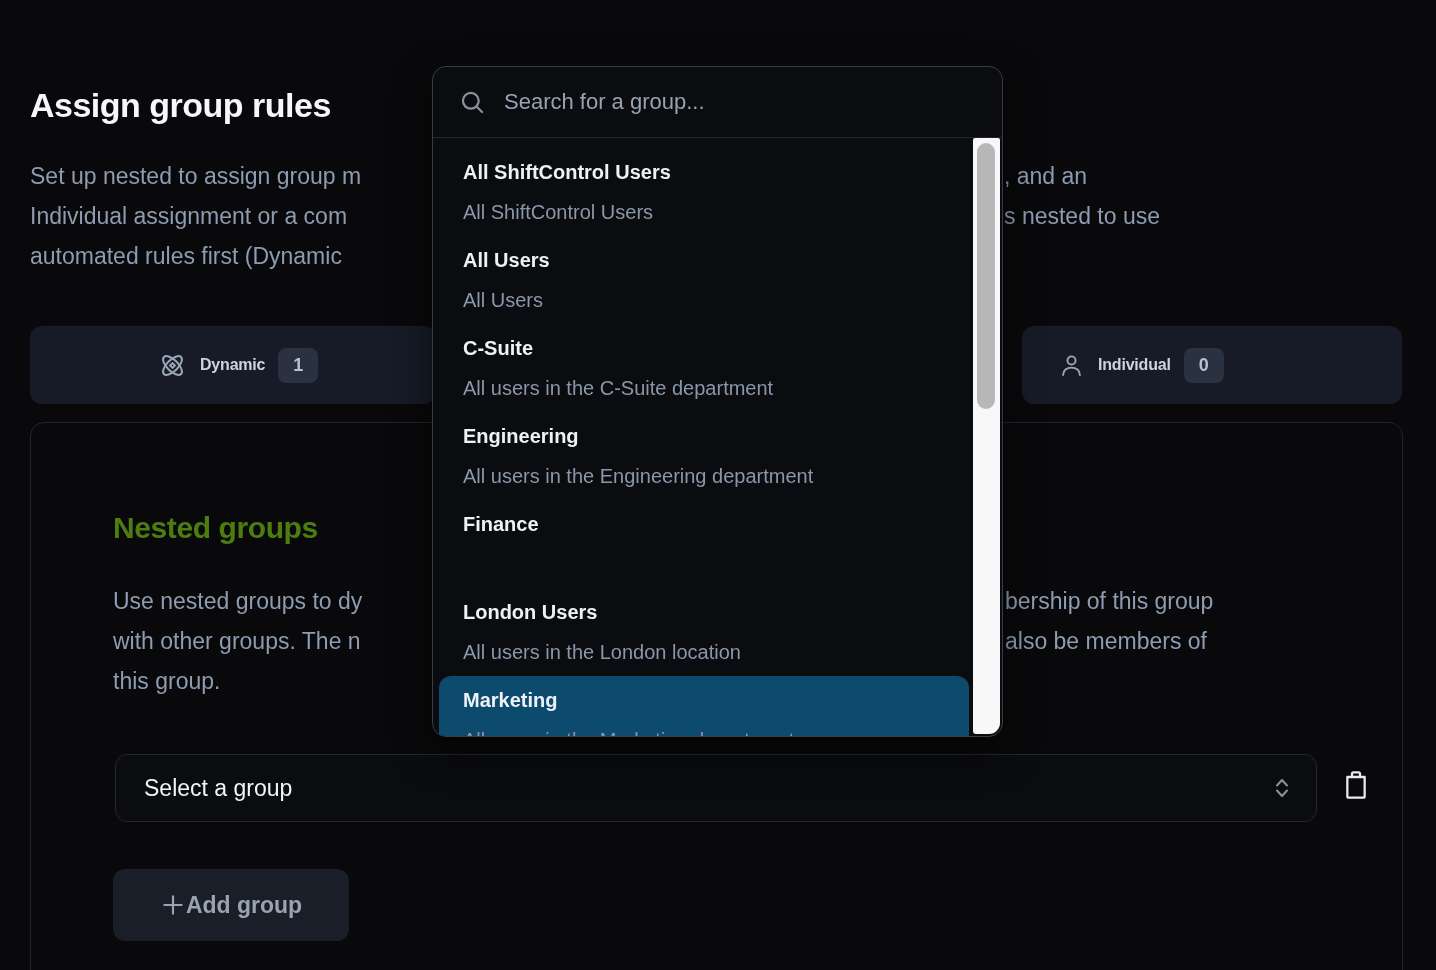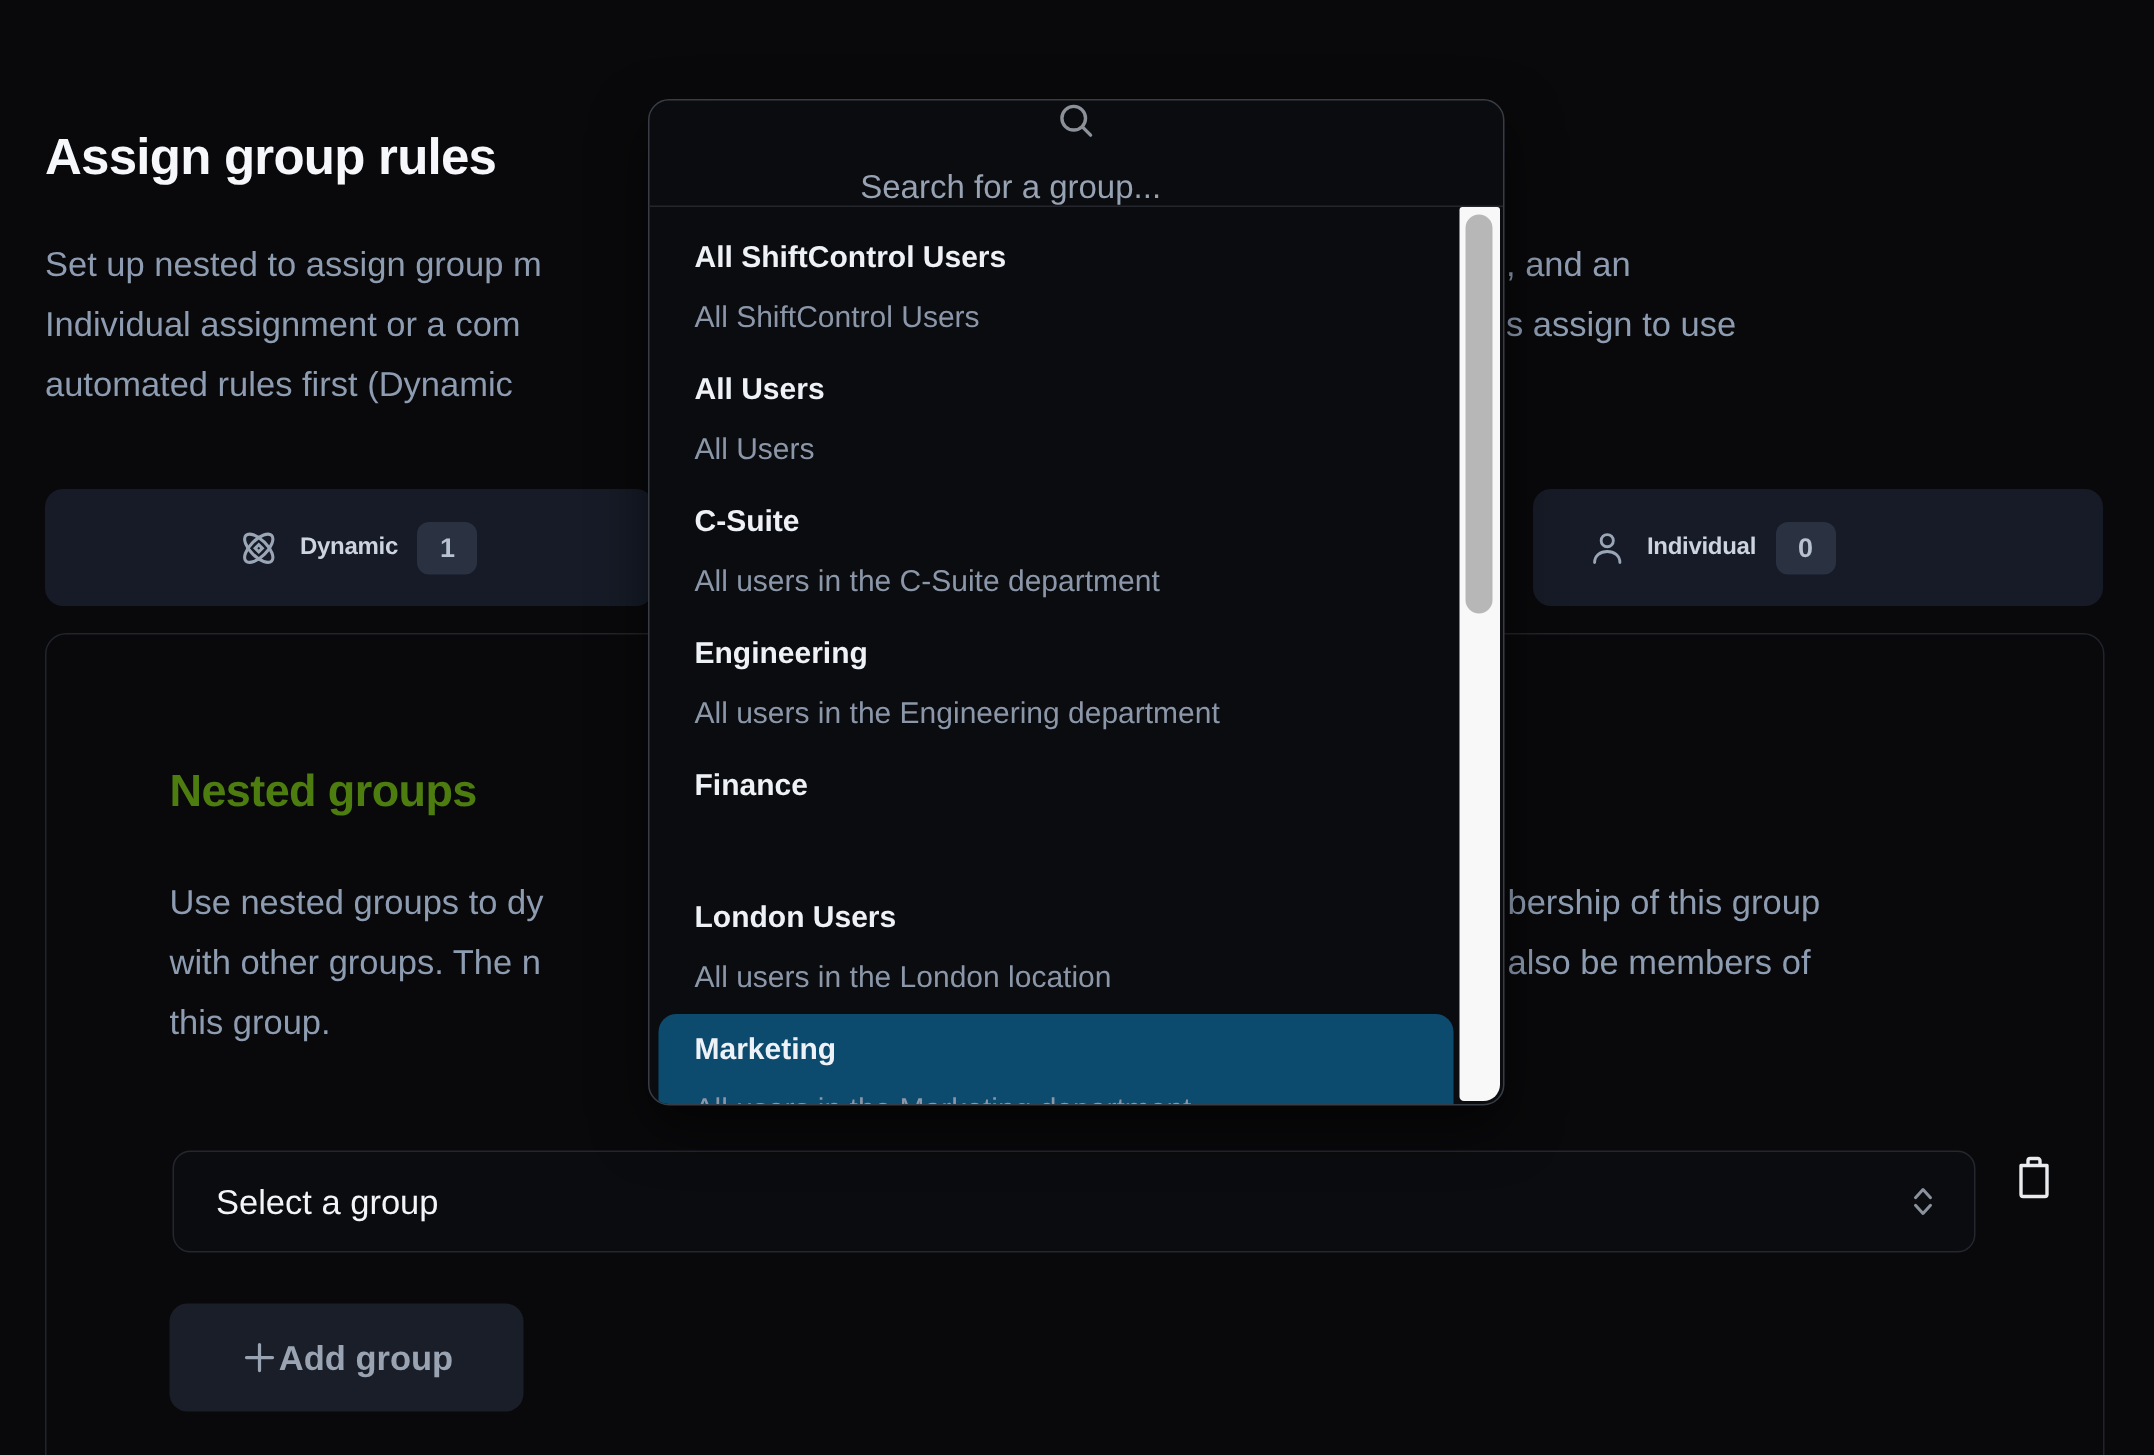--- a/index.html
+++ b/index.html
@@ -45,21 +45,21 @@
   .icn { display:block; }
 
   
   .card {
     left:30px; top:422px; width:1373px; height:600px;
     border:1px solid #20242c; border-radius:14px;
   }
   .h2 { position:absolute; left:82px; top:88px; font-size:30px; font-weight:700; color:#4d7c0f; letter-spacing:-0.4px; }
 
   .select {
-    position:absolute; left:84px; top:344px; width:1202px; height:68px;
+    position:absolute; left:84px; top:331px; width:1202px; height:68px;
     border:1px solid #24272f; border-radius:12px; background:#0b0c0f;
     display:flex; align-items:center; padding:0 22px 0 28px; cursor:pointer;
   }
   .select-label { font-size:23px; color:#f2f4f7; font-weight:500; flex:1; }
   .trash-btn {
     position:absolute; left:1305px; top:340px; width:40px; height:44px;
     background:none; border:none; cursor:pointer; display:flex; align-items:center; justify-content:center;
   }
   .add-btn {
     position:absolute; left:82px; top:446px; width:236px; height:72px;
@@ -69,21 +69,21 @@
     font-size:23px; font-weight:700; color:#99a3b1;
   }
 
   
   .dropdown {
     left:432px; top:66px; width:571px; height:671px;
     background:#0b0c0f; border:1.5px solid #383d45; border-radius:14px;
     z-index:50; box-shadow:0 14px 36px rgba(0,0,0,.55);
     overflow:hidden;
   }
-  .searchrow { height:70px; display:flex; align-items:center; gap:18px; padding:0 26px;flex-direction:column; }
+  .searchrow { height:70px; display:flex; align-items:center; gap:18px; padding:0 26px; }
   .searchrow input {
     flex:1; background:transparent; border:none; outline:none;
     font-family:"Liberation Sans", sans-serif;
     font-size:22px; color:#cbd5e1;
   }
   .searchrow input::placeholder { color:#97a2b3; }
   .ddivider { height:1px; background:#24262b; }
   .optlist { padding-top:10px; }
   .opt {
     margin:0 33px 0 6px; height:88px; padding:10px 16px 10px 24px;
@@ -106,21 +106,21 @@
 <body>
 
 <div class="abs h1">Assign group rules</div>
 
 <div class="abs dline" style="top:160px">
   <span>Set up nested to assign group m</span>
   <span class="rfrag">, and an</span>
 </div>
 <div class="abs dline" style="top:200px">
   <span>Individual assignment or a com</span>
-  <span class="rfrag">s assign to use</span>
+  <span class="rfrag">s nested to use</span>
 </div>
 <div class="abs dline" style="top:240px">
   <span>automated rules first (Dynamic</span>
 </div>
 
 <div class="abs tab tab-left">
   <div class="tabgrp">
     <span>
       <svg class="icn" width="29" height="29" viewBox="0 0 24 24" fill="none" stroke="#9aa6b6" stroke-width="1.7" stroke-linecap="round">
         <ellipse cx="12" cy="12" rx="10" ry="4.6" transform="rotate(45 12 12)"></ellipse>

